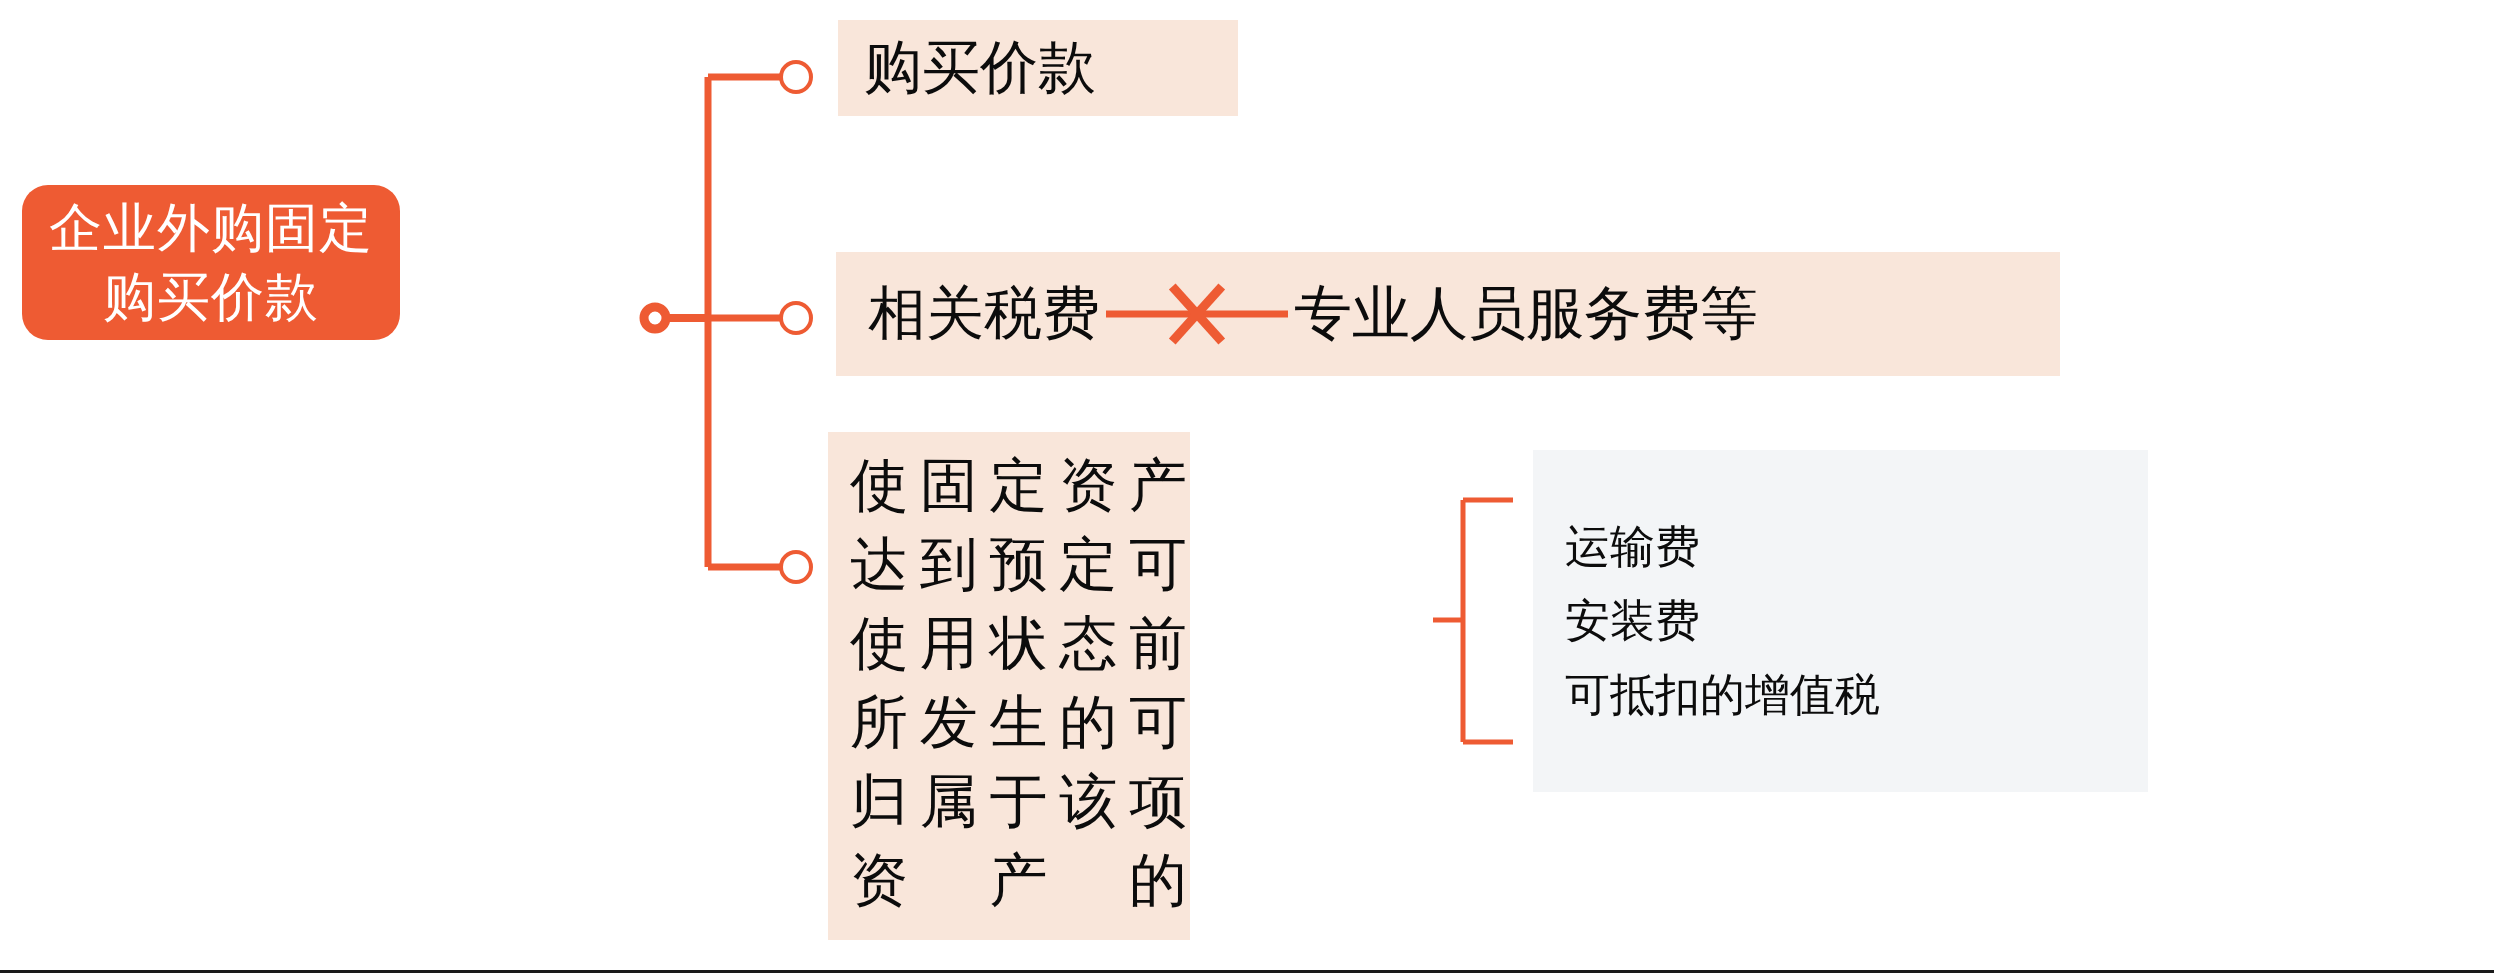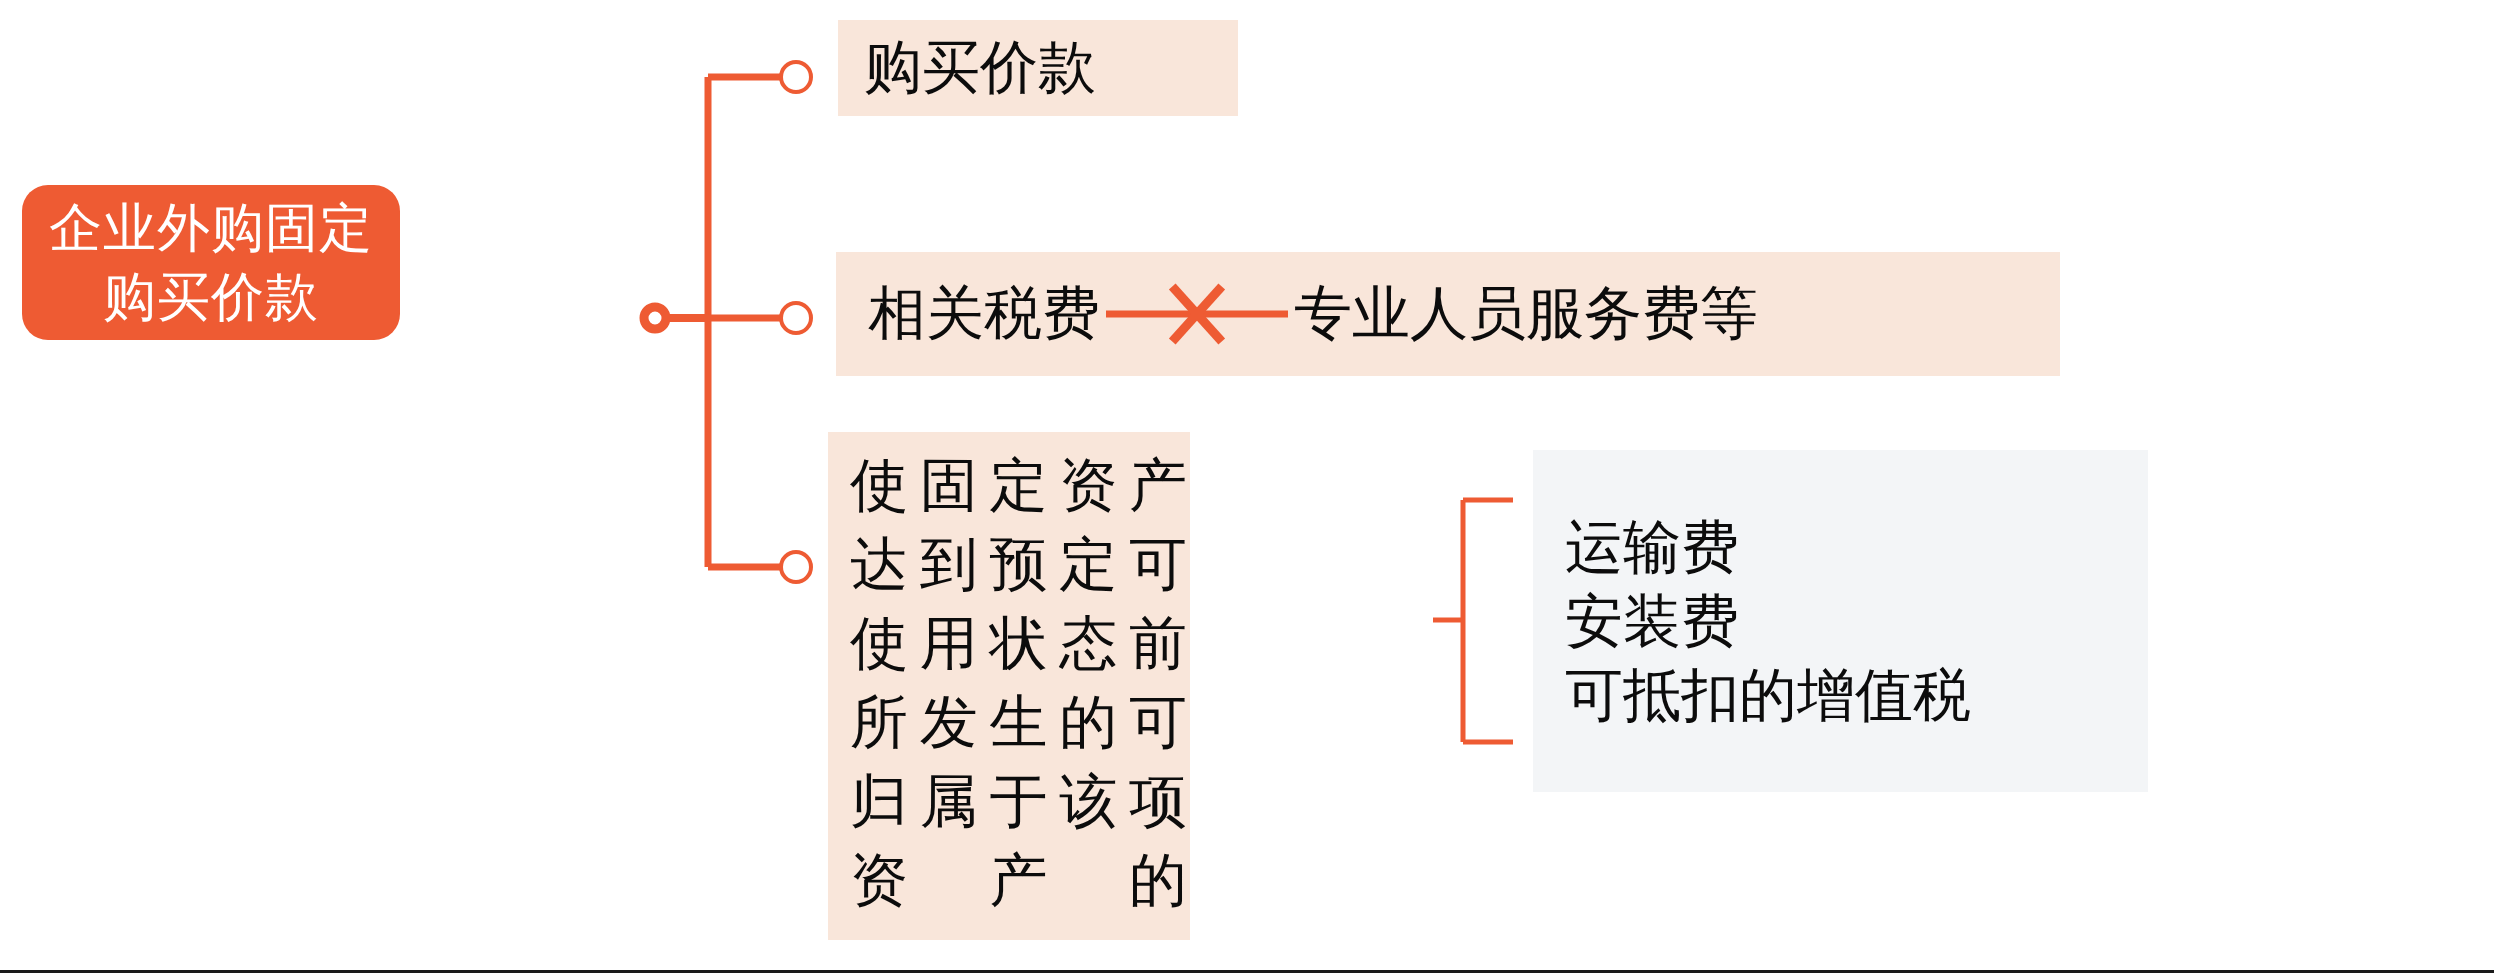--- a/index.html
+++ b/index.html
@@ -147,21 +147,21 @@
     height: 342px;
     background: #f3f5f7;
     box-sizing: border-box;
     padding: 14px 0 14px 32px;
     display: flex;
     flex-direction: column;
     justify-content: center;
   }
   #sublist .item {
     color: #0c0c0c;
-    font-size: 58px;
+    font-size: 45px;
     line-height: 74px;
     white-space: nowrap;
     font-family: "DejaVu Serif", "Liberation Serif", serif;
   }
 
   
   #bottom-rule {
     position: absolute;
     left: 0;
     top: 970px;

